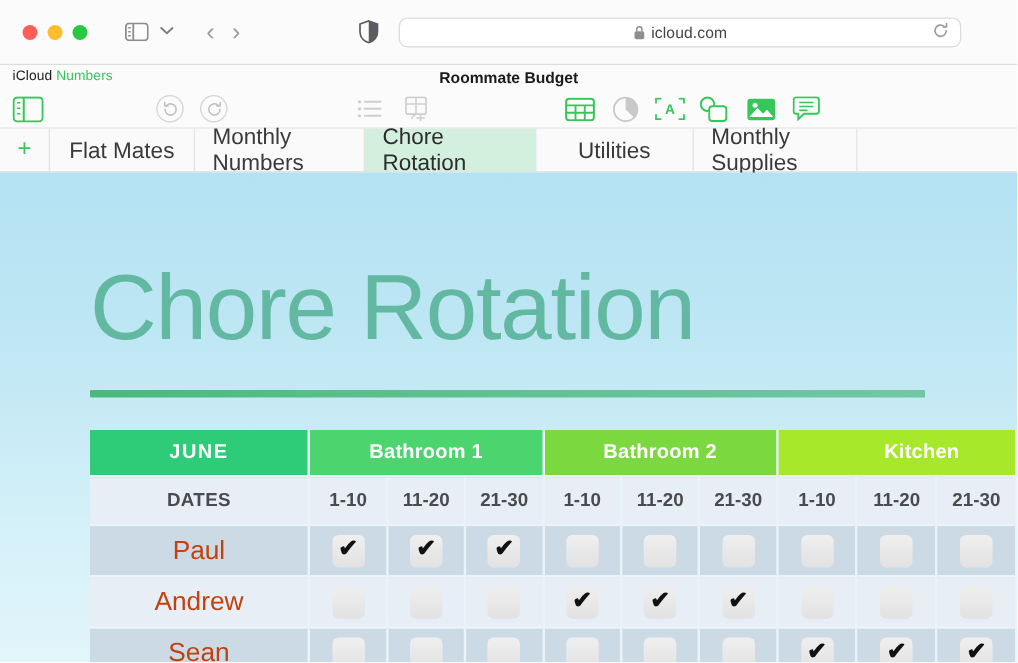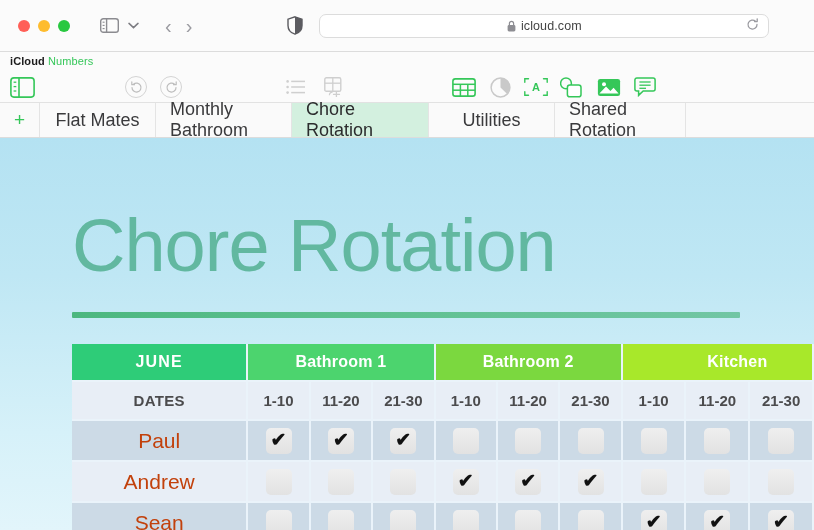--- a/index.html
+++ b/index.html
@@ -53,21 +53,21 @@
   
   .app-toolbar {
     position: absolute; top: 52px; left: 0; width: 814px; height: 51px;
     background: #fbfbfb;
     border-bottom: 1px solid #e2e2e2;
   }
   .brand {
     position: absolute; left: 10px; top: 3px;
     font-size: 11px; letter-spacing: .1px;
   }
-  .brand .icloud { color: #1b1b1b; font-weight: bold; }
+  .brand .icloud { color: #1b1b1b; font-weight: normal; }
   .brand .numbers { color: #35c759; }
 
   .doc-title {
     position: absolute; left: 0; right: 0; top: 3px;
     text-align: center;
     font-size: 12.5px; font-weight: bold; color: #1b1b1b;
   }
 
   .tb-row { position: absolute; left: 0; top: 19px; width: 814px; height: 32px; }
   .tb-item { position: absolute; top: 0; display: flex; align-items: center; height: 32px; }
@@ -241,20 +241,21 @@
         </svg>
       </span>
     </div>
   </div>
 
   <div class="app-toolbar">
     <div class="brand">
       <span class="icloud">iCloud</span>
       <span class="numbers">Numbers</span>
     </div>
+    <div class="doc-title">Roommate Budget</div>
 
     <div class="tb-row">
 
       <div class="tb-item" style="left:10px;">
         <svg width="25" height="21" viewBox="0 0 25 21">
           <rect x="0.9" y="0.9" width="23.2" height="19.2" rx="3" fill="none" stroke="#35c759" stroke-width="1.6"></rect>
           <line x1="9" y1="0.9" x2="9" y2="20.1" stroke="#35c759" stroke-width="1.6"></line>
           <line x1="3.6" y1="5.2" x2="6.3" y2="5.2" stroke="#35c759" stroke-width="1.3"></line>
           <line x1="3.6" y1="9.6" x2="6.3" y2="9.6" stroke="#35c759" stroke-width="1.3"></line>
           <line x1="3.6" y1="14" x2="6.3" y2="14" stroke="#35c759" stroke-width="1.3"></line>
@@ -348,24 +349,24 @@
           <line x1="5.4" y1="11.3" x2="12" y2="11.3" stroke="#35c759" stroke-width="1.3"></line>
         </svg>
       </div>
 
     </div>
   </div>
 
   <div class="tabs-bar">
     <div class="tab-add">+</div>
     <div class="tab" style="width:116px;">Flat Mates</div>
-    <div class="tab" style="width:136px;">Monthly Bathroom</div>
+    <div class="tab" style="width:136px;">Monthly Numbers</div>
     <div class="tab active" style="width:137px;">Chore Rotation</div>
     <div class="tab" style="width:126px;">Utilities</div>
-    <div class="tab" style="width:131px;">Shared Rotation</div>
+    <div class="tab" style="width:131px;">Monthly Supplies</div>
     <div class="tab tab-spacer"></div>
   </div>
 
   <div class="canvas">
 
     <div class="sheet-title">Chore Rotation</div>
     <div class="title-rule"></div>
 
     <table class="chore">
       <tbody>

